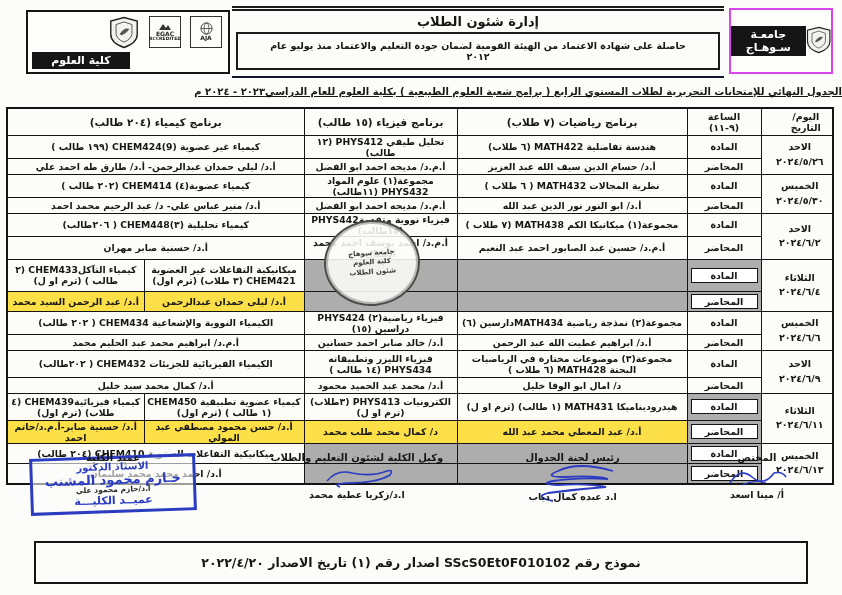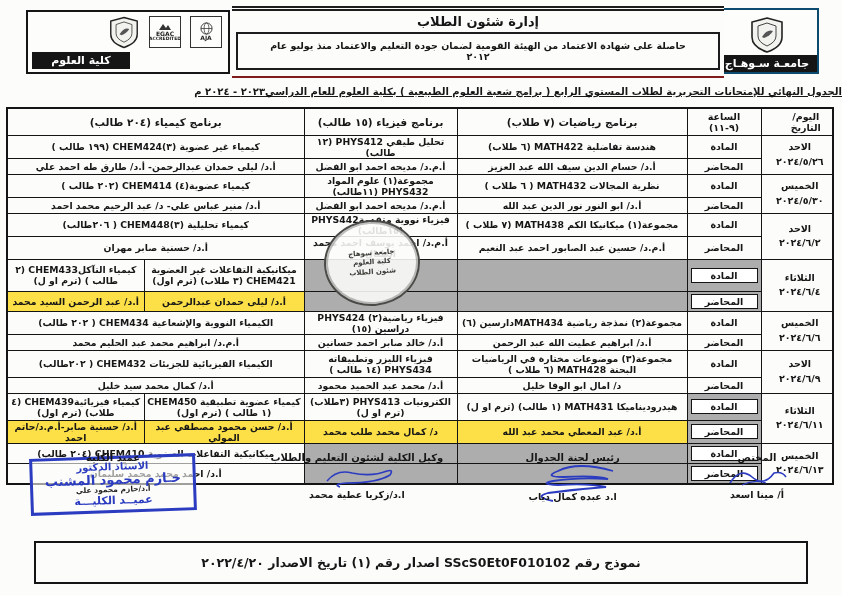--- a/index.html
+++ b/index.html
@@ -1,24 +1,24 @@
 <!DOCTYPE html>
 <html lang="ar" dir="rtl"><head>
 <meta charset="utf-8">
 <style>
   html,body{margin:0;padding:0;background:#e8e8e4;}
   .page{position:relative;width:842px;height:595px;background:#fcfcfa;overflow:hidden;
         font-family:"DejaVu Sans",sans-serif;direction:rtl;color:#161616;}
   
-  .uni-box{position:absolute;top:8px;right:23px;width:100px;height:62px;border:2px solid #0c4a6e;
-           display:flex;flex-direction:column;align-items:center;justify-content:flex-end;background:#fdfdfb;}
+  .uni-box{position:absolute;top:8px;right:9px;width:100px;height:62px;border:2px solid #d946ef;
+           display:flex;align-items:center;justify-content:flex-end;background:#fdfdfb;}
   .uni-box svg{margin-bottom:2px;}
   .uni-bar{width:100%;background:#151515;color:#fff;font-weight:bold;font-size:11px;text-align:center;padding:2px 0;}
   .hdr-center{position:absolute;top:6px;right:118px;left:232px;border-top:5px double #1c1c1c;
-              border-bottom:2px solid #7f1d1d;padding:2px 0 6px;background:#fcfcfa;}
+              border-bottom:2px solid #0f172a;padding:2px 0 6px;background:#fcfcfa;}
   .admin-title{text-align:center;font-weight:bold;font-size:13px;margin:1px 0 3px;}
   .accred-box{border:2px solid #1c1c1c;width:440px;margin:0 auto;padding:6px 20px;
               font-size:9.5px;font-weight:bold;text-align:center;}
   .fac-box{position:absolute;top:10px;left:26px;width:200px;height:60px;border:2px solid #151515;
            background:#fdfdfb;}
   .fac-logos{display:flex;flex-direction:row-reverse;justify-content:flex-end;align-items:center;gap:9px;padding:3px 6px 0;}
   .mini-logo{width:30px;height:30px;border:1px solid #333;display:flex;flex-direction:column;
              align-items:center;justify-content:center;font-size:6px;font-weight:bold;line-height:1.1;
              font-family:"DejaVu Sans",sans-serif;color:#222;}
   .fac-bar{position:absolute;bottom:3px;right:98px;left:4px;background:#151515;color:#fff;
@@ -140,21 +140,21 @@
       </tr>
 
       <tr class="rS">
         <td class="day-cell" rowspan="2">
           <div>الاحد</div>
           <div>٢٠٢٤/٥/٢٦</div>
         </td>
         <td class="lbl">المادة</td>
         <td>هندسة تفاضلية   MATH422  (٦ طلاب)</td>
         <td>تحليل طيفي  PHYS412  (١٢ طالب)</td>
-        <td colspan="2">كيمياء غير عضوية (٣)CHEM424 (١٩٩ طالب )</td>
+        <td colspan="2">كيمياء غير عضوية (9)CHEM424 (١٩٩ طالب )</td>
       </tr>
       <tr class="rL">
         <td class="lbl">المحاضر</td>
         <td>أ.د/ حسام الدين سيف الله عبد العزيز</td>
         <td>أ.م.د/ مديحه احمد ابو الفضل</td>
         <td colspan="2">أ.د/ ليلى حمدان عبدالرحمن- أ.د/ طارق طه احمد علي</td>
       </tr>
 
       <tr class="rS">
         <td class="day-cell" rowspan="2">

